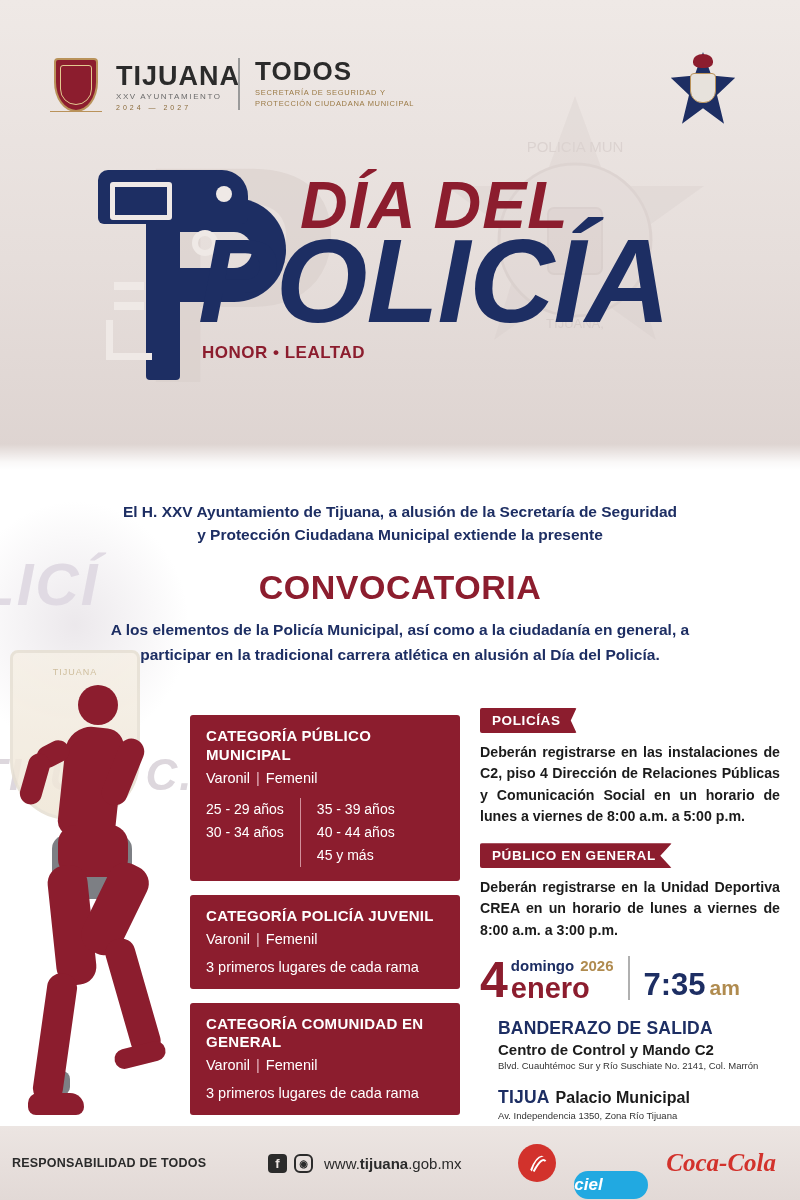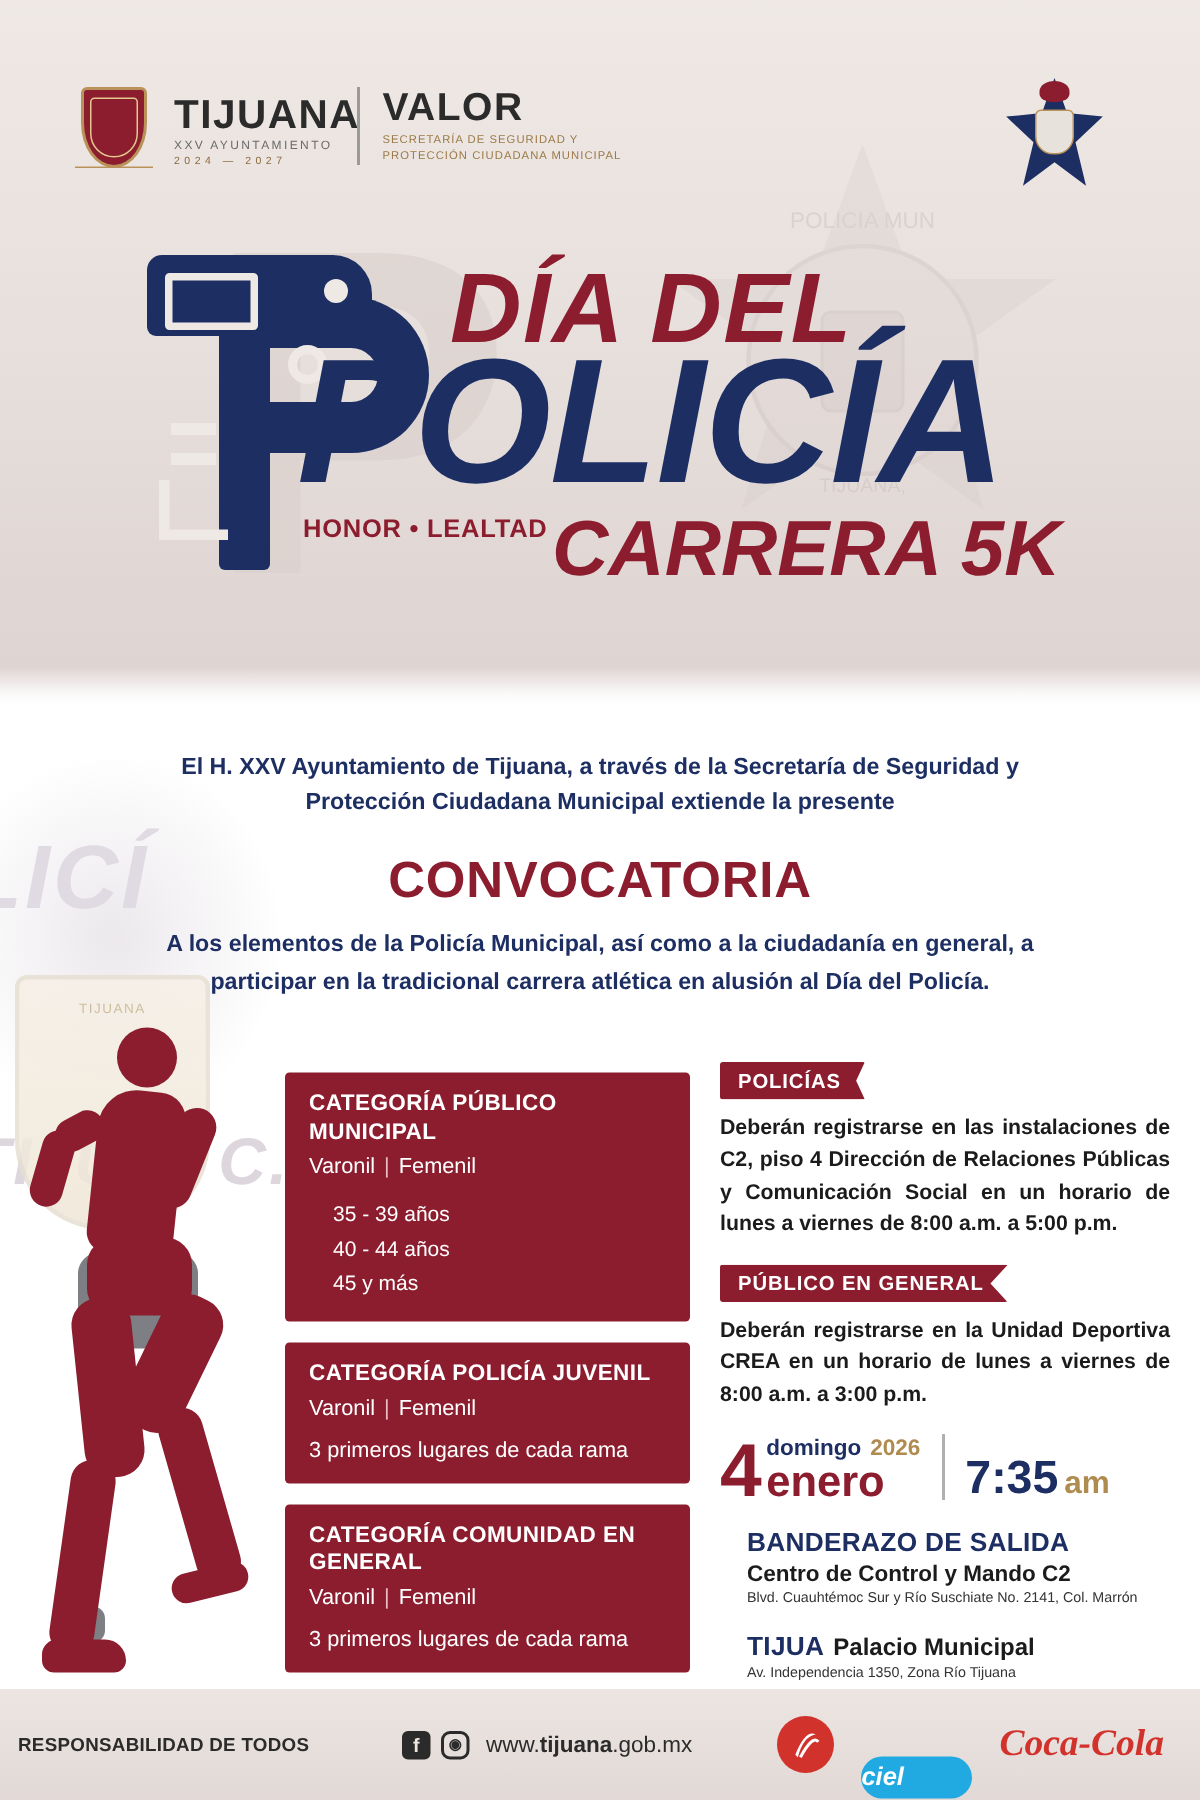--- a/index.html
+++ b/index.html
@@ -258,21 +258,21 @@
             <div class="cs-base"></div>
         </div>
         <div class="tij-text">
           <div class="t1">TIJUANA</div>
           <div class="t2">XXV AYUNTAMIENTO</div>
           <div class="t3">2024  —  2027</div>
         </div>
       </div>
       <div class="vdiv"></div>
       <div class="sspcm">
-        <div class="s1">VALOR</div>
+        <div class="s1">TODOS</div>
         <div class="s2" style="white-space:pre-line">SECRETARÍA DE SEGURIDAD Y
 PROTECCIÓN CIUDADANA MUNICIPAL</div>
       </div>
       <div class="badge-right">
         <div class="b-star"></div>
           <div class="b-mid"></div>
           <div class="b-top"></div>
       </div>
     </div>
 
@@ -284,21 +284,20 @@
         <div class="gp-dot1"></div>
         <div class="gp-bar1"></div>
         <div class="gp-bar2"></div>
         <div class="gp-step"></div>
       </div>
       <div class="t-dia">DÍA DEL</div>
       <div class="t-policia">POLICÍA</div>
       <div class="t-motto">
         <div>HONOR • LEALTAD</div>
       </div>
-      <div class="t-carrera">CARRERA 5K</div>
     </div>
   </div>
 
   <div class="body-area">
 
     <div class="ghost-left1"></div>
     <div class="ghost-left-text">LICÍ</div>
     <div class="ghost-left-text2">TIJUA. C.</div>
     <div class="ghost-crest2">
       <div class="gc-t">TIJUANA</div>
@@ -315,37 +314,41 @@
       <div class="rn rn-leg1"></div>
       <div class="rn rn-leg2"></div>
       <div class="rn rn-leg2b"></div>
       <div class="rn rn-sockA"></div>
       <div class="rn rn-leg1b"></div>
       <div class="rn rn-shoe1"></div>
       <div class="rn rn-shoe2"></div>
     </div>
 
     <div class="intro">
-      <p>El H. XXV Ayuntamiento de Tijuana, a través de la Secretaría de Seguridad y Protección Ciudadana Municipal extiende la presente</p>
+      <p>El H. XXV Ayuntamiento de Tijuana, a alusión de la Secretaría de Seguridad y Protección Ciudadana Municipal extiende la presente</p>
     </div>
 
     <div class="convocatoria">CONVOCATORIA</div>
 
     <div class="intro2">
       <p>A los elementos de la Policía Municipal, así como a la ciudadanía en general, a participar en la tradicional carrera atlética en alusión al Día del Policía.</p>
     </div>
 
     <div class="cards">
 
       <div class="card">
         <h3>CATEGORÍA PÚBLICO MUNICIPAL</h3>
         <div class="sub">
           <span>Varonil</span><span class="pipe">|</span><span>Femenil</span>
         </div>
         <div class="ages">
+          <div class="col1">
+            <div>25 - 29 años</div>
+            <div>30 - 34 años</div>
+          </div>
           <div class="col2">
             <div>35 - 39 años</div>
             <div>40 - 44 años</div>
             <div>45 y más</div>
           </div>
         </div>
       </div>
 
       <div class="card">
         <h3>CATEGORÍA POLICÍA JUVENIL</h3>

